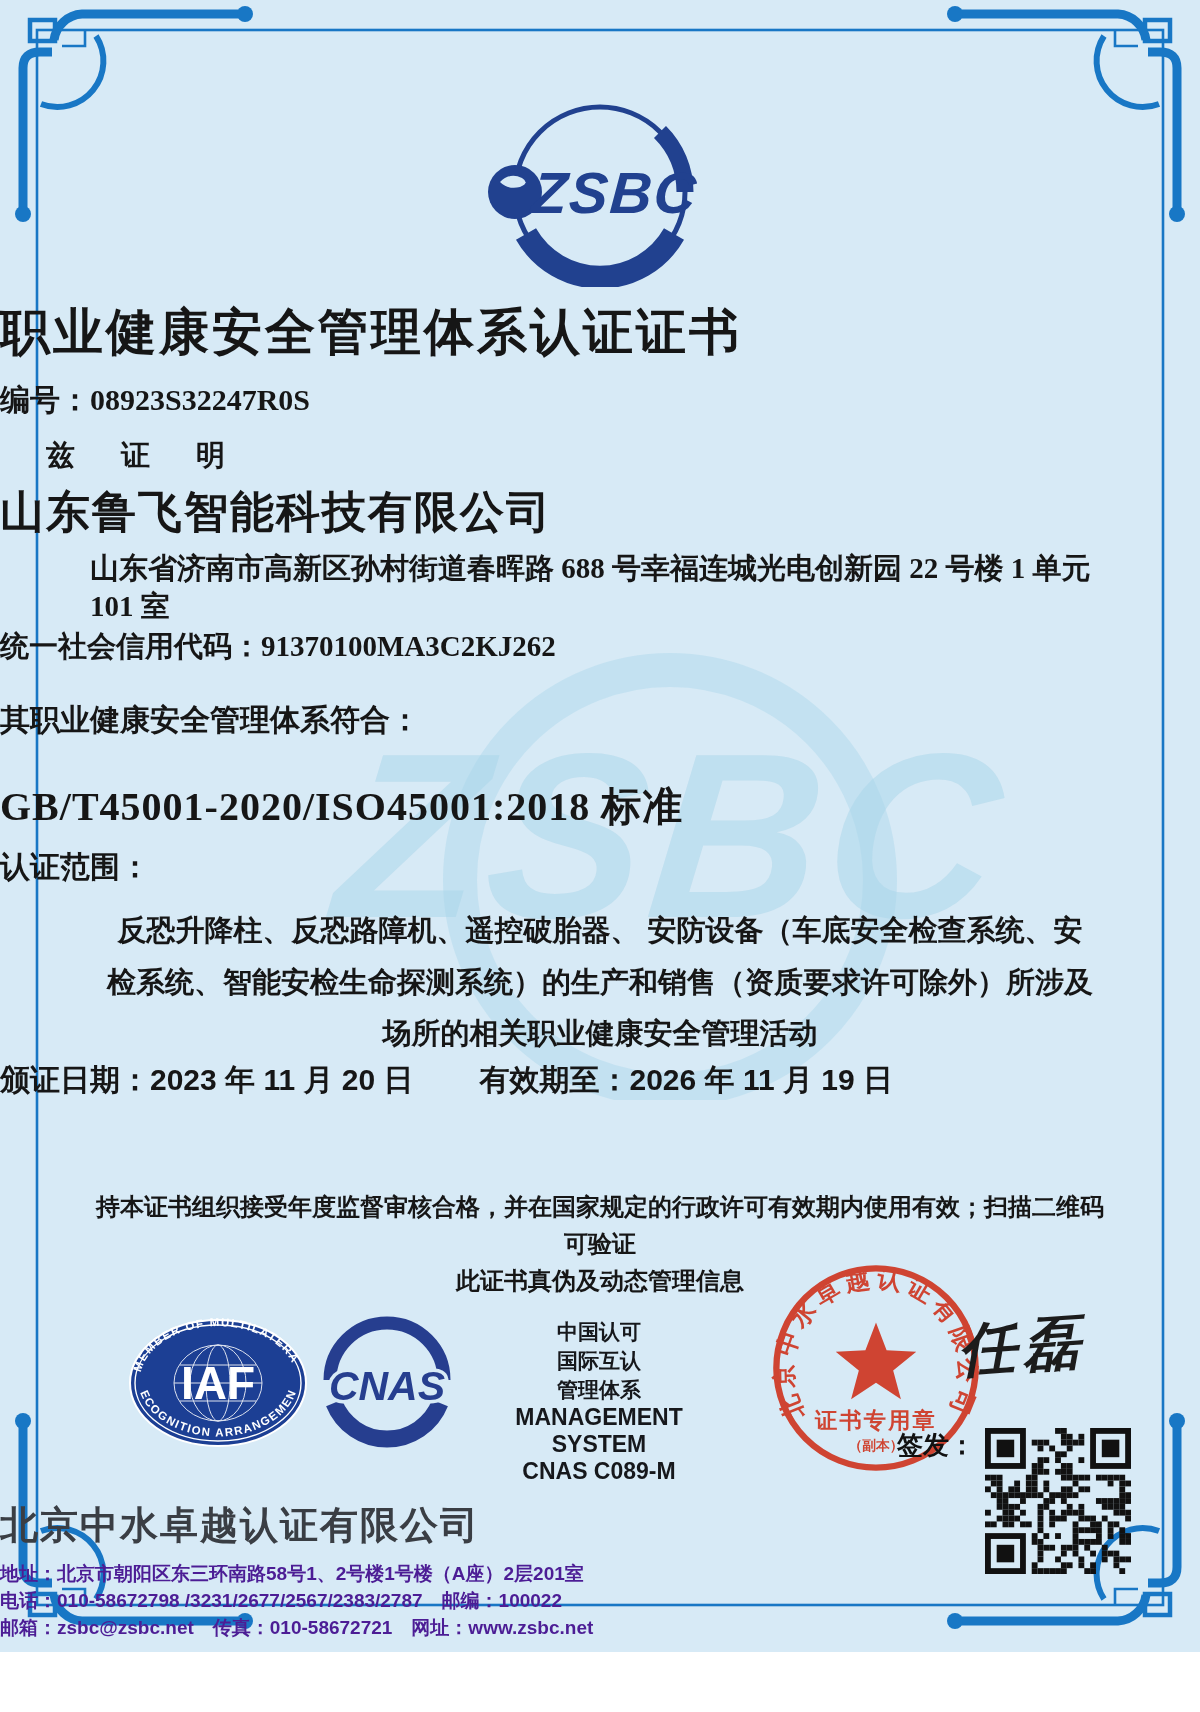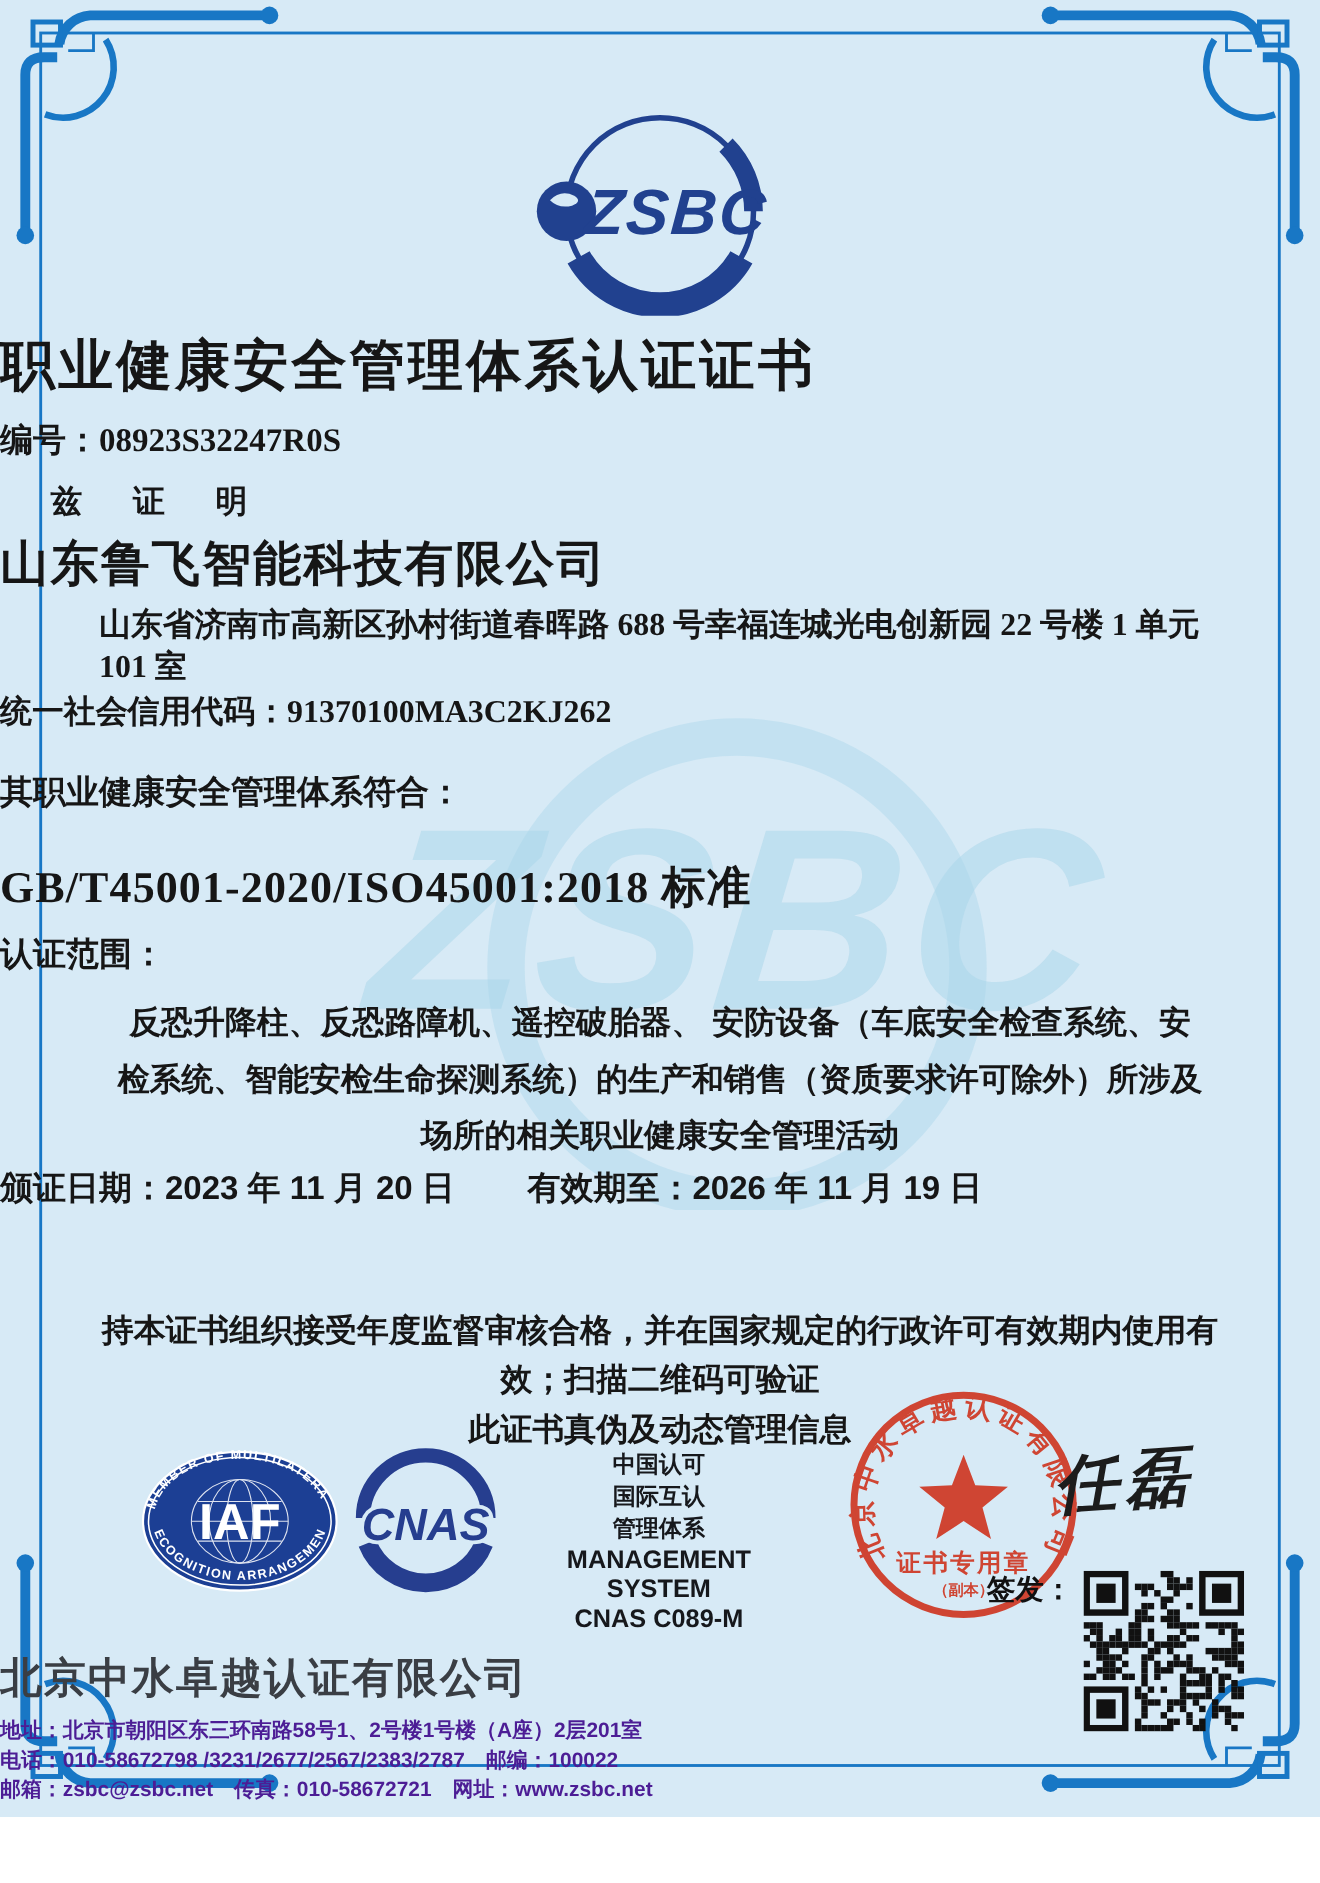--- a/index.html
+++ b/index.html
@@ -20,21 +20,21 @@
   .company{top:483px;font-size:44px;font-weight:900;letter-spacing:2px;}
   .addr{left:90px;top:549px;width:1020px;text-align:left;font-size:29px;font-weight:bold;line-height:1.32;font-family:"Liberation Serif",serif;}
   .credit{top:627px;font-size:29px;font-weight:bold;font-family:"Liberation Serif",serif;}
   .conform{top:700px;font-size:30px;font-weight:bold;}
   .standard{top:766px;font-size:40px;font-weight:bold;font-family:"Liberation Serif",serif;letter-spacing:1px;margin-top:13px;}
   .scopelbl{top:847px;font-size:30px;font-weight:bold;}
   .scope{left:95px;top:905px;width:1010px;font-size:29px;font-weight:bold;line-height:1.78;}
   .scope div{text-align:center;}
   .dates{top:1060px;font-size:30px;font-weight:bold;}
   .dates .gap{display:inline-block;width:66px;}
-  .disc{left:92px;top:1188px;width:1016px;font-size:29px;font-weight:bold;line-height:1.55;text-align:center;}
+  .disc{left:92px;top:1188px;width:1016px;font-size:24px;font-weight:bold;line-height:1.55;text-align:center;}
   
   .acc-text{left:479px;top:1317px;width:240px;text-align:center;color:#16181c;}
   .acc-text .zh{font-size:21px;font-weight:bold;line-height:29px;}
   .acc-text .en{font-size:23px;font-weight:bold;line-height:27px;font-family:"Liberation Sans",sans-serif;}
   
   .signlbl{left:897px;top:1428px;font-size:26px;font-weight:bold;color:#111;}
   .signname{left:958px;top:1308px;font-size:58px;font-style:italic;font-weight:bold;color:#1c1c1c;transform:rotate(-4deg);letter-spacing:6px;}
   
   .issuer{top:1500px;font-size:38px;font-weight:900;color:#3a3e44;letter-spacing:2px;}
   .contact{top:1560px;font-size:19px;font-weight:600;color:#4c1d95;line-height:27px;}

